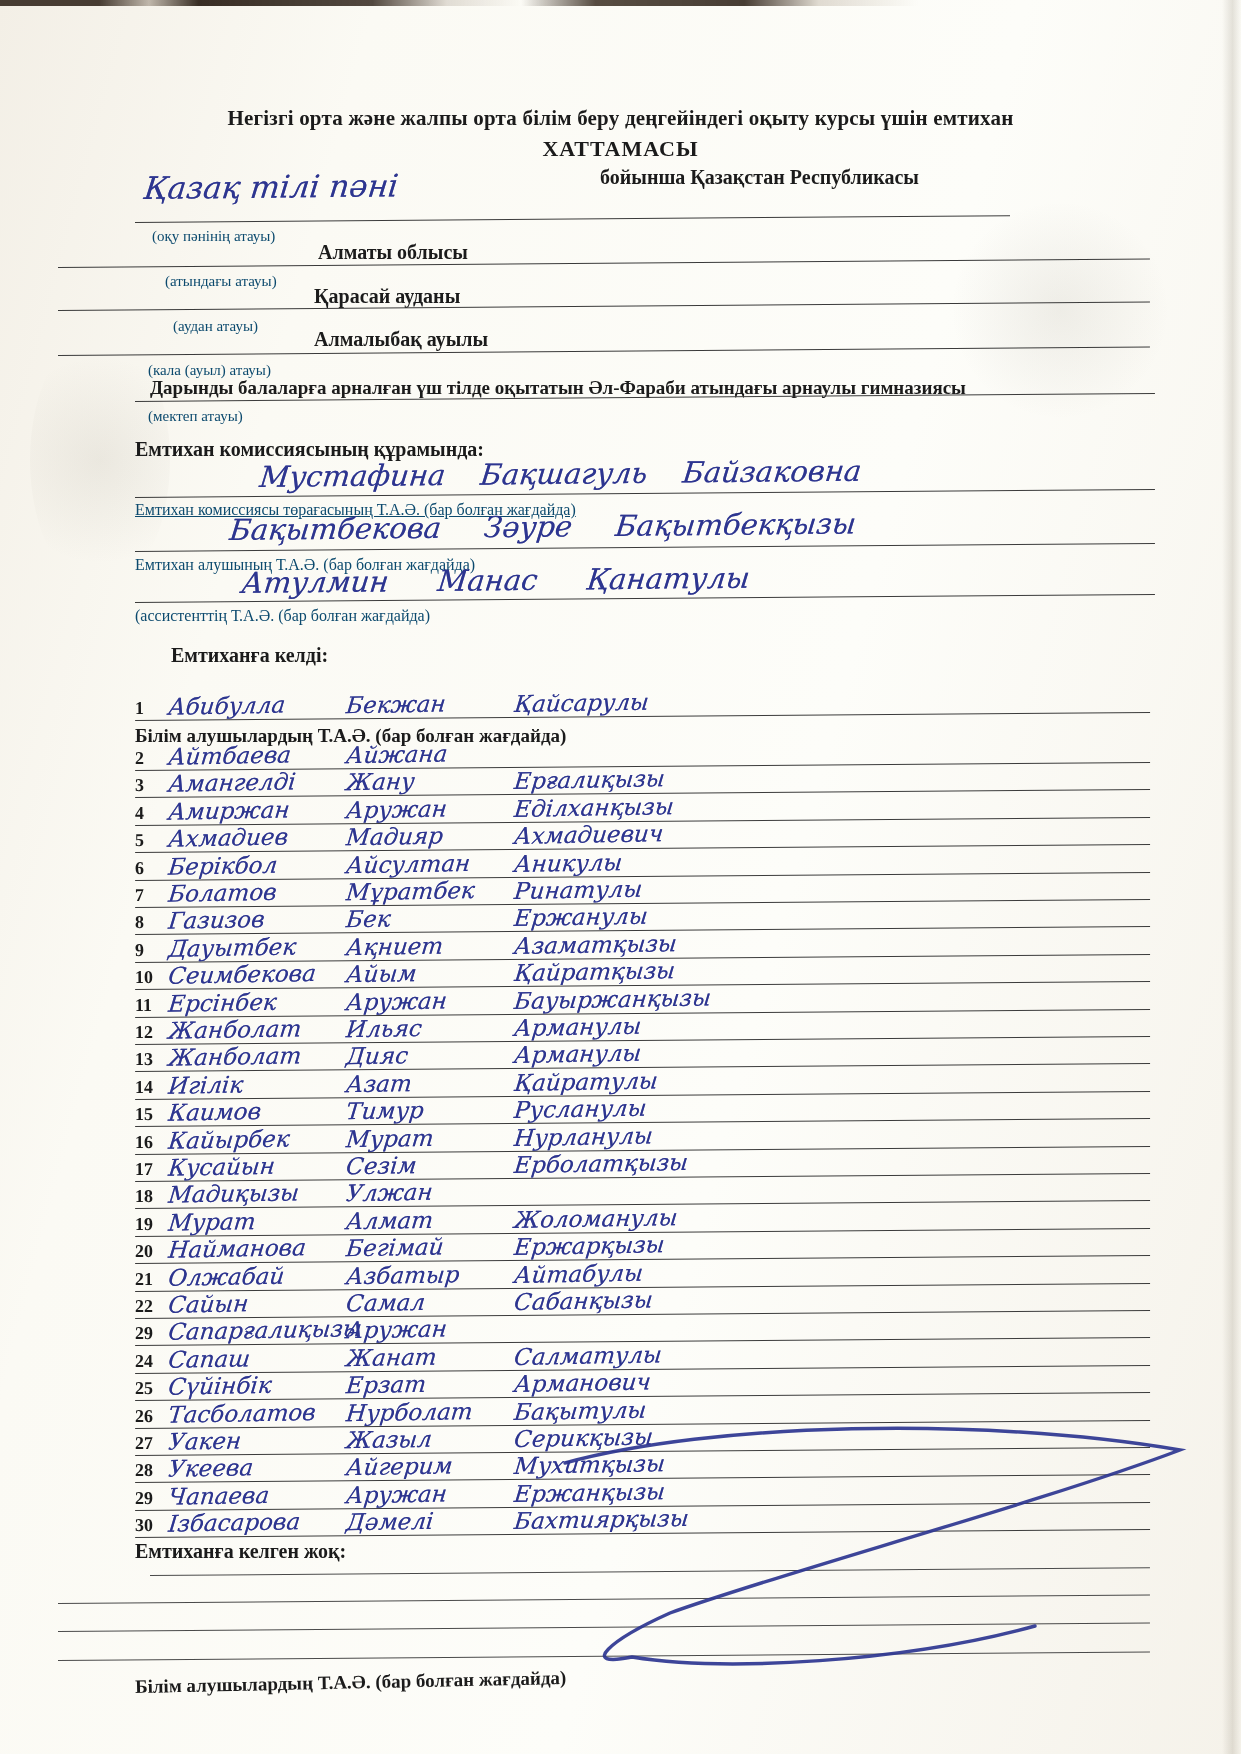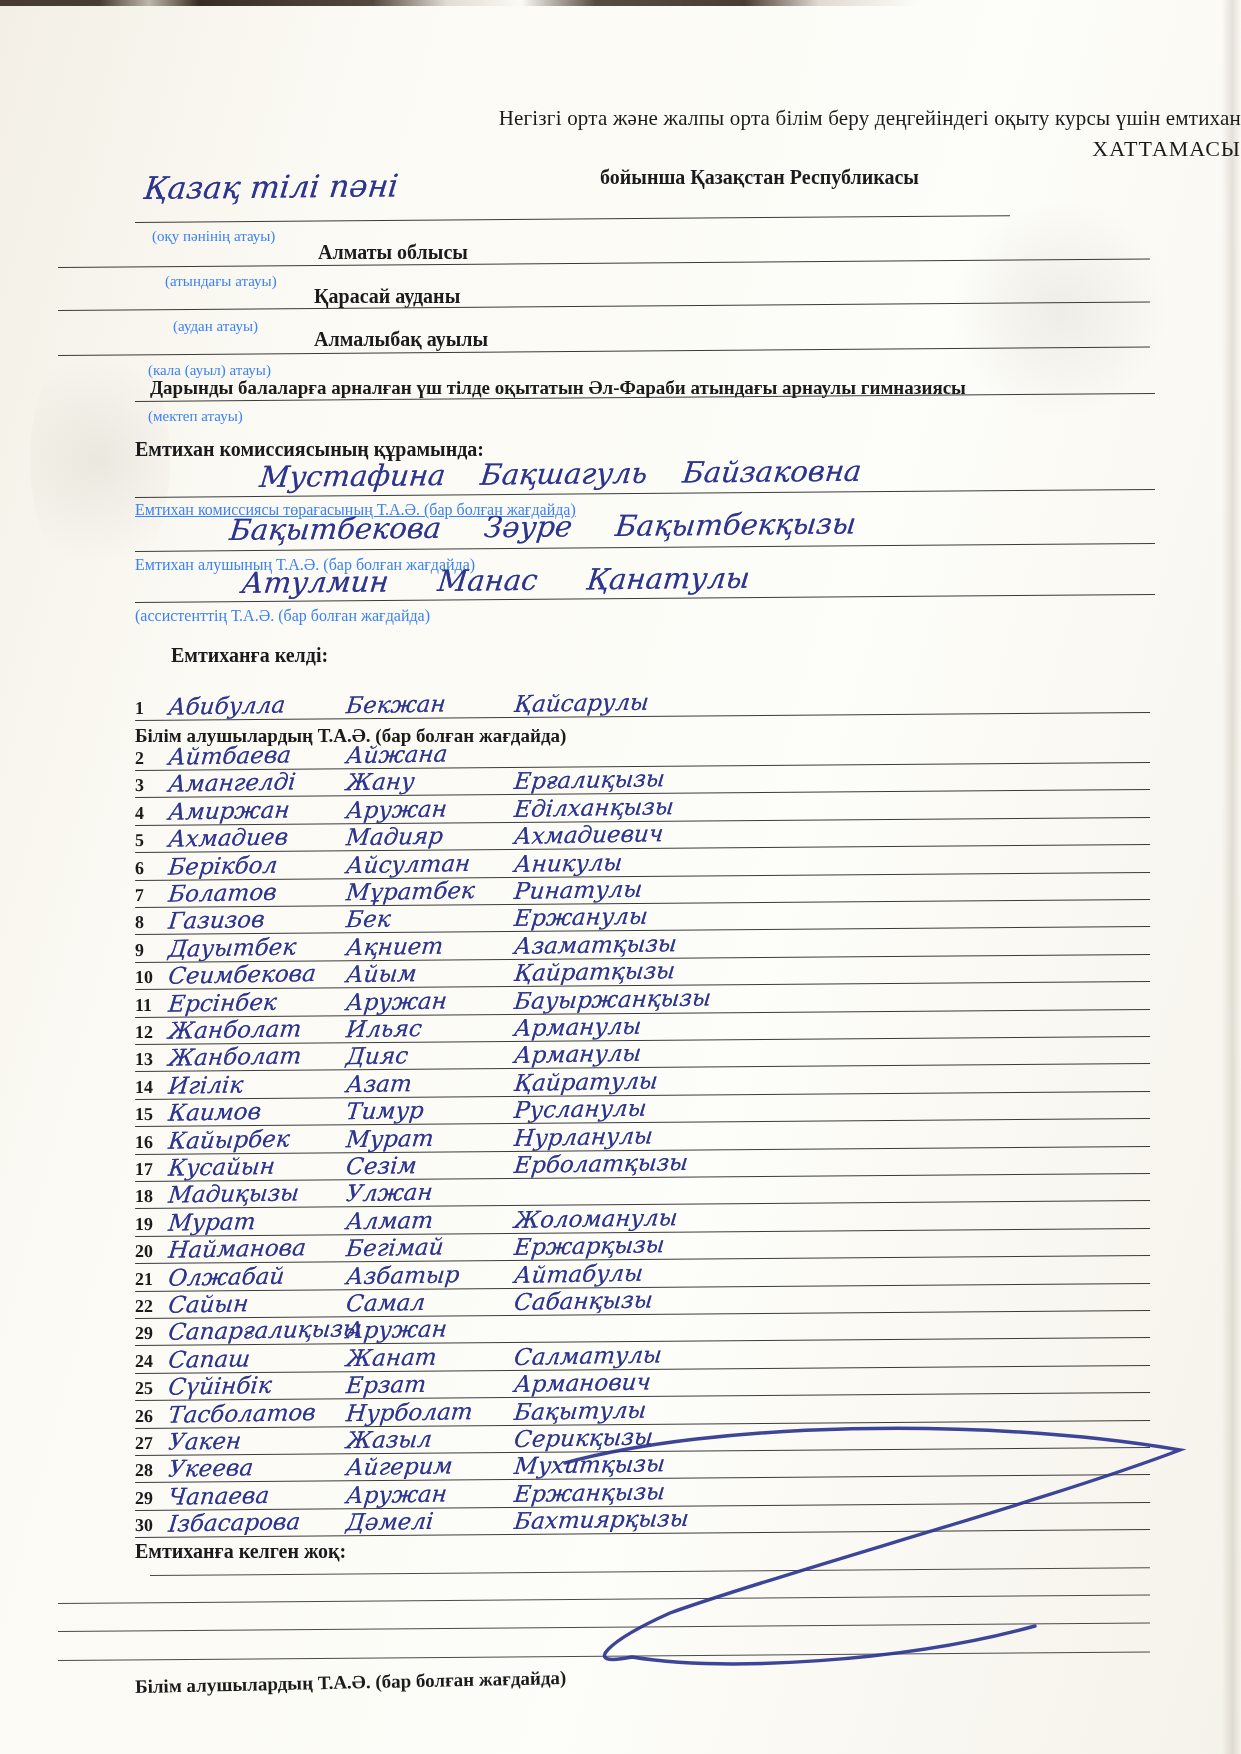--- a/index.html
+++ b/index.html
@@ -14,23 +14,23 @@
     left:0;top:0;width:1241px;height:6px;
     background:linear-gradient(90deg,
       rgba(40,28,18,.85) 0%,rgba(40,28,18,.85) 8%,rgba(90,70,50,.35) 12%,
       rgba(35,24,15,.9) 16%,rgba(40,28,18,.8) 30%,rgba(120,100,80,.2) 36%,
       rgba(250,248,242,0) 42%,rgba(45,32,20,.8) 48%,rgba(40,28,18,.85) 60%,
       rgba(140,120,95,.25) 66%,rgba(250,248,242,0) 74%,rgba(250,248,242,0) 100%);
     filter:blur(.4px);
   }
   .edge-right{left:1222px;top:0;width:19px;height:1754px;
     background:linear-gradient(90deg,rgba(0,0,0,0) 0%,rgba(120,110,90,.18) 55%,rgba(245,242,235,0) 100%);}
-  .title{width:1241px;text-align:right;font-weight:normal;letter-spacing:.2px;}
+  .title{width:1241px;text-align:center;font-weight:bold;letter-spacing:.2px;}
   .printed{font-weight:bold;}
-  .caption{font-size:15px;color:#3b82f6;}
+  .caption{font-size:15px;color:#0c4a6e;}
   .rule{height:0;border-top:1.6px solid #3a3a3a;transform:rotate(-0.45deg);transform-origin:left center;}
   .rule.soft{border-top-color:#4a4a4a;}
   .hw{
     font-family:"DejaVu Serif",serif;font-style:italic;color:#2d3590;
     transform:skewX(-7deg) rotate(-0.6deg);transform-origin:left bottom;display:inline-block;
     text-shadow:0 0 .5px rgba(45,53,144,.65);white-space:nowrap;
   }
   .srow{
     left:135px;width:1015px;height:28px;position:absolute;
     border-bottom:1.6px solid #3a3a3a;transform:rotate(-0.45deg);transform-origin:left center;

